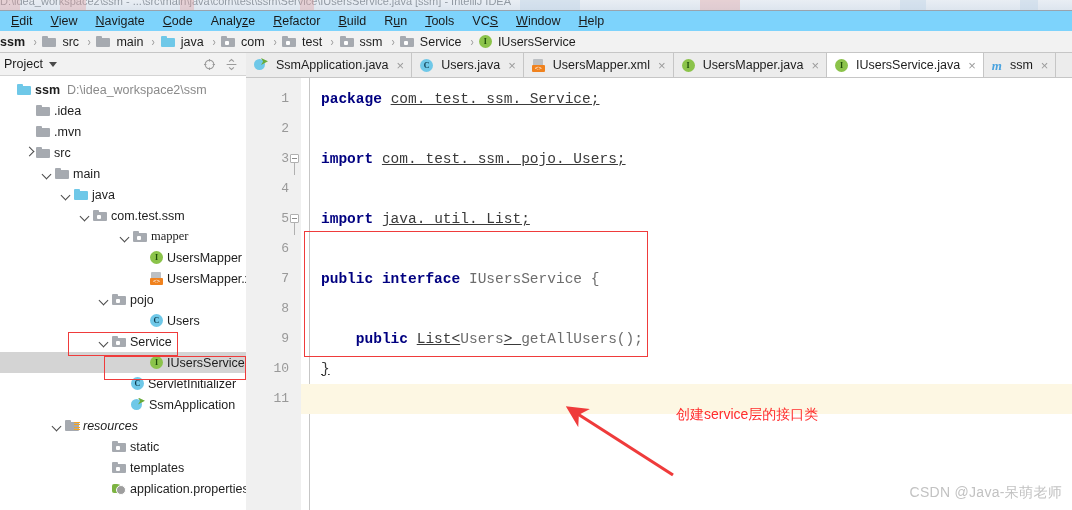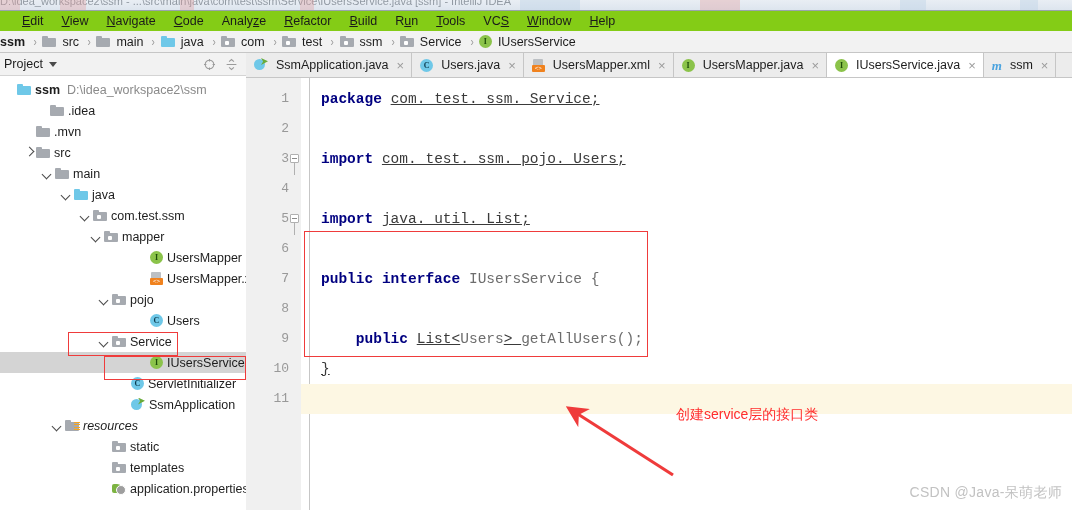--- a/index.html
+++ b/index.html
@@ -26,23 +26,23 @@
     font-family: "Liberation Sans", sans-serif;
   }
   .titlebar .tint {
     position: absolute; top: 0; height: 11px;
     opacity: .38;
   }
 
   
   .menubar {
     position: absolute; top: 11px; left: 0; width: 1072px; height: 20px;
-    background: #84cc16;
+    background: #7dd3fc;
     display: flex; align-items: center;
-    padding-left: 13px;
+    padding-left: 2px;
   }
   .menubar .mi {
     padding: 1px 9px; font-size: 12.5px; color: #1a1a1a;
     cursor: default; white-space: nowrap;
   }
   .menubar .mi u { text-decoration: underline; }
 
   
   .crumbbar {
     position: absolute; top: 31px; left: 0; width: 1072px; height: 22px;
@@ -360,21 +360,21 @@
         </span>
       </span>
     </div>
     <div class="tree" id="tree">
         <div class="row" style="padding-left: 4px;">
           <span class="arrow"></span>
           <span class="ico folder blue"></span>
           <span class="rootlbl">ssm</span>
           <span class="path">D:\idea_workspace2\ssm</span>
         </div>
-        <div class="row" style="padding-left: 23px; margin-left: 14px;">
+        <div class="row" style="padding-left: 23px;">
           <span class="arrow"></span>
           <span class="ico folder"></span>
           <span>.idea</span>
         </div>
         <div class="row" style="padding-left: 23px;">
           <span class="arrow"></span>
           <span class="ico folder"></span>
           <span>.mvn</span>
         </div>
         <div class="row" style="padding-left: 23px;">
@@ -392,21 +392,21 @@
           <span class="ico folder blue"></span>
           <span>java</span>
         </div>
         <div class="row" style="padding-left: 80px;">
           <span class="arrow open"></span>
           <span class="ico folder pkg">
             <i class="dot"></i>
           </span>
           <span>com.test.ssm</span>
         </div>
-        <div class="row" style="padding-left: 91px;">
+        <div class="row" style="padding-left: 120px; font-family: Liberation Serif, serif;">
           <span class="arrow open"></span>
           <span class="ico folder pkg">
             <i class="dot"></i>
           </span>
           <span>mapper</span>
         </div>
         <div class="row" style="padding-left: 137px;">
           <span class="arrow"></span>
           <span class="ico circ i">I</span>
           <span>UsersMapper</span>

